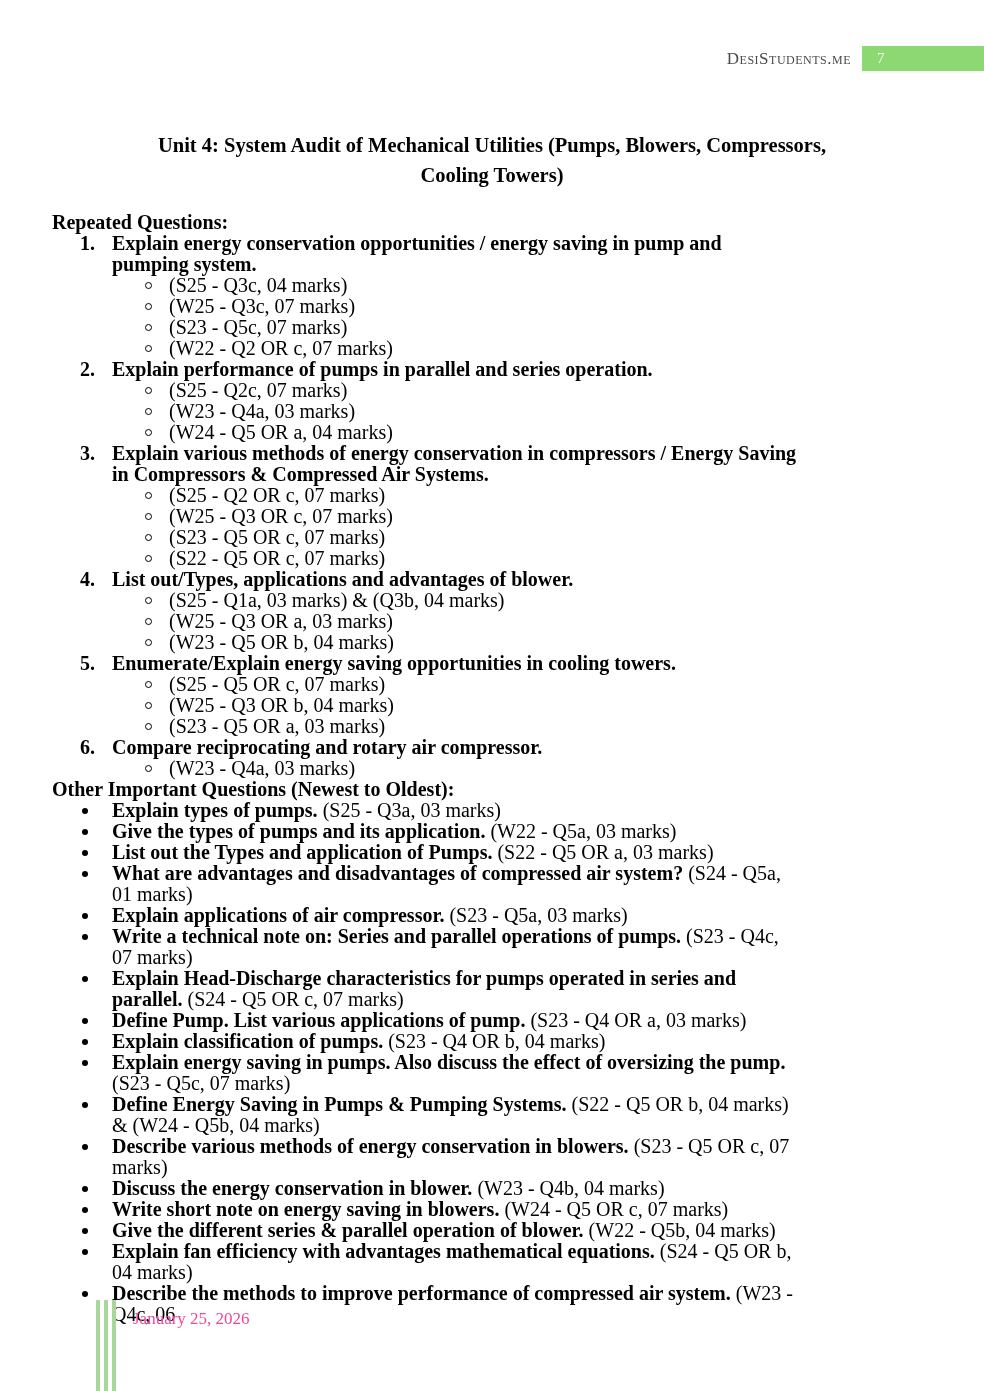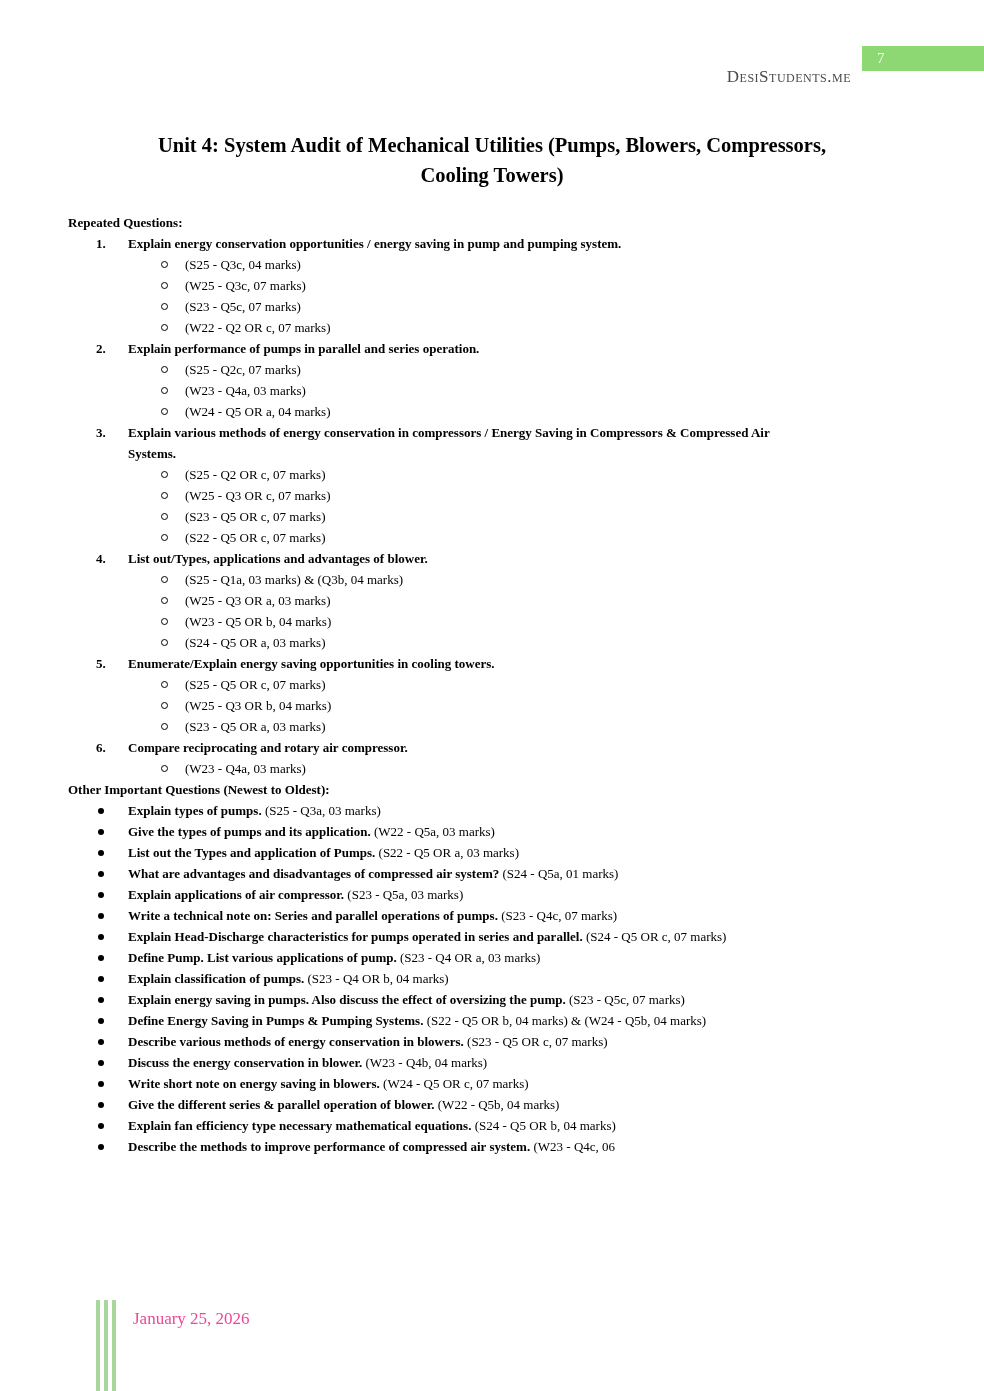--- a/index.html
+++ b/index.html
@@ -8,21 +8,21 @@
     width:984px;height:1391px;
     background:#ffffff;
     font-family:"Liberation Serif","DejaVu Serif",serif;
     color:#000;
     box-sizing:border-box;
     padding-top:115px;
     overflow:hidden;
   }
   
   .site-name{
-    position:absolute;top:67px;right:133px;
+    position:absolute;top:49px;right:133px;
     font-size:17px;line-height:20px;
     font-variant:small-caps;
     letter-spacing:0.5px;
     color:var(--header_text,#4a4a4a);
   }
   .page-badge{
     position:absolute;top:46px;right:0;
     width:122px;height:25px;
     background:var(--badge_green,#8ed874);
   }
@@ -36,23 +36,23 @@
   
   .title{
     margin:15px auto;
     width:700px;
     text-align:center;
     font-size:20.5px;line-height:30px;
     font-weight:bold;
   }
   
   .body{
-    margin:22px 0 0 68px;
+    margin:22px 0 0 52px;
     width:745px;
-    font-size:13px;line-height:21px;
+    font-size:20px;line-height:21px;
   }
   .section-heading{font-weight:bold;}
   .num-item{position:relative;padding-left:60px;}
   .num-item .num{position:absolute;left:28px;top:0;font-weight:bold;}
   .num-item .q{font-weight:bold;}
   .attempt{position:relative;padding-left:57px;}
   .attempt .obullet{
     position:absolute;left:33px;top:7px;
     width:7px;height:7px;
     border:1.3px solid #000;border-radius:50%;
@@ -124,21 +124,20 @@
             <div class="attempt"><span class="obullet"></span><span class="atext">(S22 - Q5 OR c, 07 marks)</span></div>
           </div>
         </div>
         <div class="num-item">
           <span class="num">4.</span>
           <div class="q">List out/Types, applications and advantages of blower.</div>
           <div class="attempts">
             <div class="attempt"><span class="obullet"></span><span class="atext">(S25 - Q1a, 03 marks) &amp; (Q3b, 04 marks)</span></div>
             <div class="attempt"><span class="obullet"></span><span class="atext">(W25 - Q3 OR a, 03 marks)</span></div>
             <div class="attempt"><span class="obullet"></span><span class="atext">(W23 - Q5 OR b, 04 marks)</span></div>
-            <div class="attempt"><span class="obullet"></span><span class="atext">(S24 - Q5 OR a, 03 marks)</span></div>
           </div>
         </div>
         <div class="num-item">
           <span class="num">5.</span>
           <div class="q">Enumerate/Explain energy saving opportunities in cooling towers.</div>
           <div class="attempts">
             <div class="attempt"><span class="obullet"></span><span class="atext">(S25 - Q5 OR c, 07 marks)</span></div>
             <div class="attempt"><span class="obullet"></span><span class="atext">(W25 - Q3 OR b, 04 marks)</span></div>
             <div class="attempt"><span class="obullet"></span><span class="atext">(S23 - Q5 OR a, 03 marks)</span></div>
           </div>
@@ -161,21 +160,21 @@
         <div class="oq-item"><span class="dbullet"></span><span class="q">Write a technical note on: Series and parallel operations of pumps.</span> <span class="m">(S23 - Q4c, 07 marks)</span></div>
         <div class="oq-item"><span class="dbullet"></span><span class="q">Explain Head-Discharge characteristics for pumps operated in series and parallel.</span> <span class="m">(S24 - Q5 OR c, 07 marks)</span></div>
         <div class="oq-item"><span class="dbullet"></span><span class="q">Define Pump. List various applications of pump.</span> <span class="m">(S23 - Q4 OR a, 03 marks)</span></div>
         <div class="oq-item"><span class="dbullet"></span><span class="q">Explain classification of pumps.</span> <span class="m">(S23 - Q4 OR b, 04 marks)</span></div>
         <div class="oq-item"><span class="dbullet"></span><span class="q">Explain energy saving in pumps. Also discuss the effect of oversizing the pump.</span> <span class="m">(S23 - Q5c, 07 marks)</span></div>
         <div class="oq-item"><span class="dbullet"></span><span class="q">Define Energy Saving in Pumps &amp; Pumping Systems.</span> <span class="m">(S22 - Q5 OR b, 04 marks) &amp; (W24 - Q5b, 04 marks)</span></div>
         <div class="oq-item"><span class="dbullet"></span><span class="q">Describe various methods of energy conservation in blowers.</span> <span class="m">(S23 - Q5 OR c, 07 marks)</span></div>
         <div class="oq-item"><span class="dbullet"></span><span class="q">Discuss the energy conservation in blower.</span> <span class="m">(W23 - Q4b, 04 marks)</span></div>
         <div class="oq-item"><span class="dbullet"></span><span class="q">Write short note on energy saving in blowers.</span> <span class="m">(W24 - Q5 OR c, 07 marks)</span></div>
         <div class="oq-item"><span class="dbullet"></span><span class="q">Give the different series &amp; parallel operation of blower.</span> <span class="m">(W22 - Q5b, 04 marks)</span></div>
-        <div class="oq-item"><span class="dbullet"></span><span class="q">Explain fan efficiency type necessary mathematical equations.</span> <span class="m">(S24 - Q5 OR b, 04 marks)</span></div>
+        <div class="oq-item"><span class="dbullet"></span><span class="q">Explain fan efficiency with advantages mathematical equations.</span> <span class="m">(S24 - Q5 OR b, 04 marks)</span></div>
         <div class="oq-item"><span class="dbullet"></span><span class="q">Describe the methods to improve performance of compressed air system.</span> <span class="m">(W23 - Q4c, 06</span></div>
       </div>
   </div>
 
   <div class="footer-lines">
     <div class="stripe"></div>
     <div class="stripe"></div>
     <div class="stripe"></div>
   </div>
   <span class="footer-date">January 25, 2026</span>

